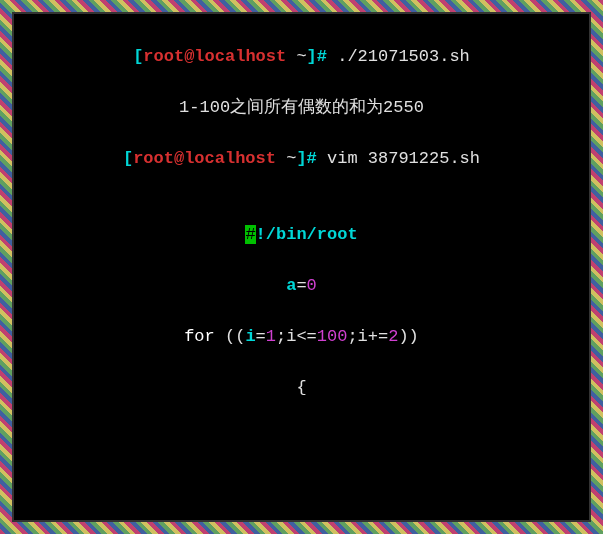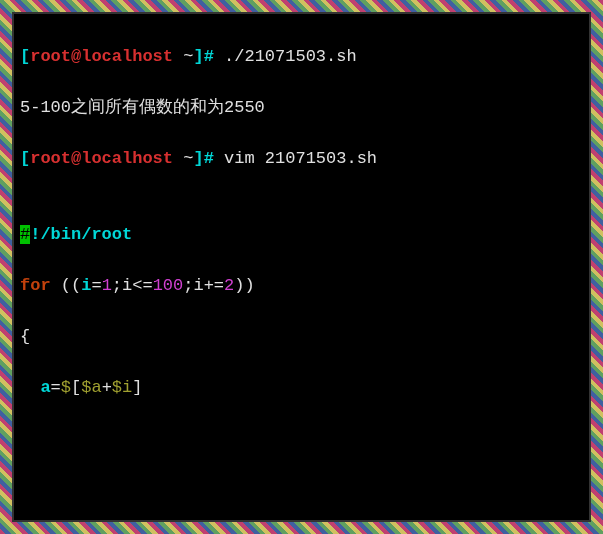--- a/index.html
+++ b/index.html
@@ -20,41 +20,41 @@
     }
     .terminal {
       width: 100%;
       height: 100%;
       background: #000;
       border: 2px solid #333;
       padding: 4px 6px;
       overflow: hidden;
       white-space: pre;
     }
-    .line { display: block; }
+    .line { display: block; text-align: center; }
     .cyan { color: #00d7d7; font-weight: bold; }
     .red { color: #d73030; font-weight: bold; }
     .white { color: #e0e0e0; }
-    .yellow { color: #c2410c; font-weight: bold; }
+    .yellow { color: #ffffff; font-weight: normal; }
     .magenta { color: #d040d0; }
     .olive { color: #a0a030; }
     .hlgreen { background: #00c000; color: #000; }
   </style>
 </head>
 <body>
 
 <div class="terminal">
 <span class="line"><span class="cyan">[</span><span class="red">root@localhost</span><span class="white"> ~</span><span class="cyan">]#</span><span class="white"> ./21071503.sh</span></span>
-<span class="line white">5-100之间所有偶数的和为2550</span>
-<span class="line"><span class="cyan">[</span><span class="red">root@localhost</span><span class="white"> ~</span><span class="cyan">]#</span><span class="white"> vim 21071503.sh</span></span>
+<span class="line white">1-100之间所有偶数的和为2550</span>
+<span class="line"><span class="cyan">[</span><span class="red">root@localhost</span><span class="white"> ~</span><span class="cyan">]#</span><span class="white"> vim 38791225.sh</span></span>
 <span class="line"></span>
 <span class="line"><span class="hlgreen">#</span><span class="cyan">!/bin/root</span></span>
+<span class="line"><span class="cyan">a</span><span class="white">=</span><span class="magenta">0</span></span>
 <span class="line"><span class="yellow">for </span><span class="white">((</span><span class="cyan">i</span><span class="white">=</span><span class="magenta">1</span><span class="white">;i&lt;=</span><span class="magenta">100</span><span class="white">;i+=</span><span class="magenta">2</span><span class="white">))</span></span>
 <span class="line white">{</span>
-<span class="line"><span>  </span><span class="cyan">a</span><span class="white">=</span><span class="olive">$</span><span class="white">[</span><span class="olive">$a</span><span class="white">+</span><span class="olive">$i</span><span class="white">]</span></span>
 
 
 <span class="line"></span>
 
 
 
 
 
 
 </div>

